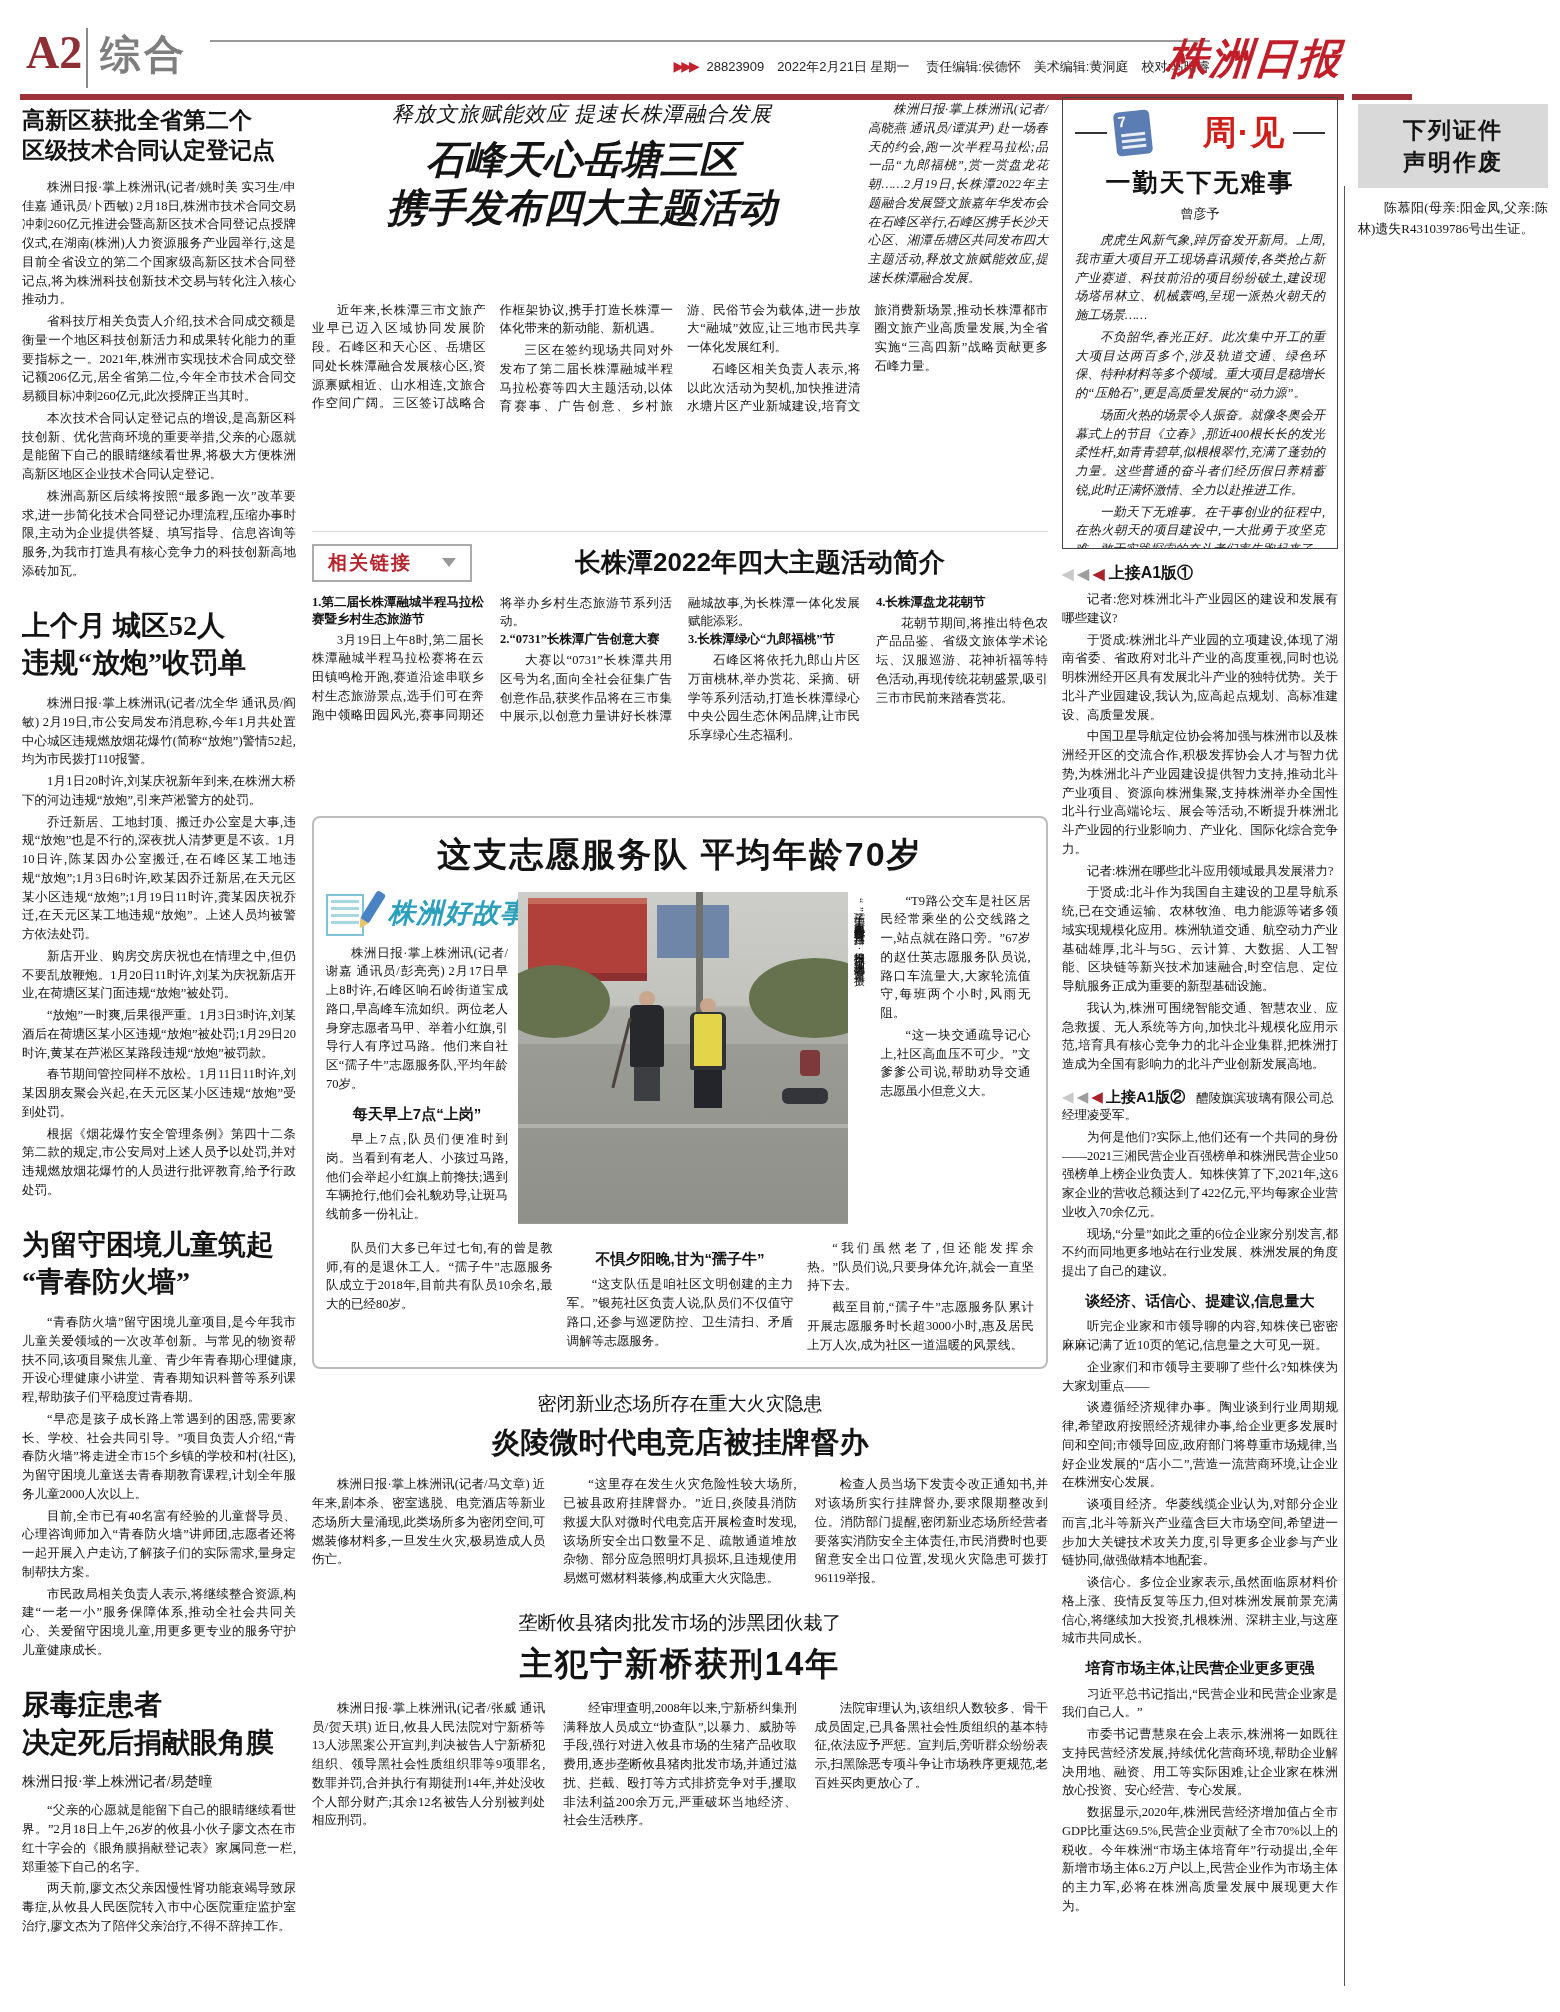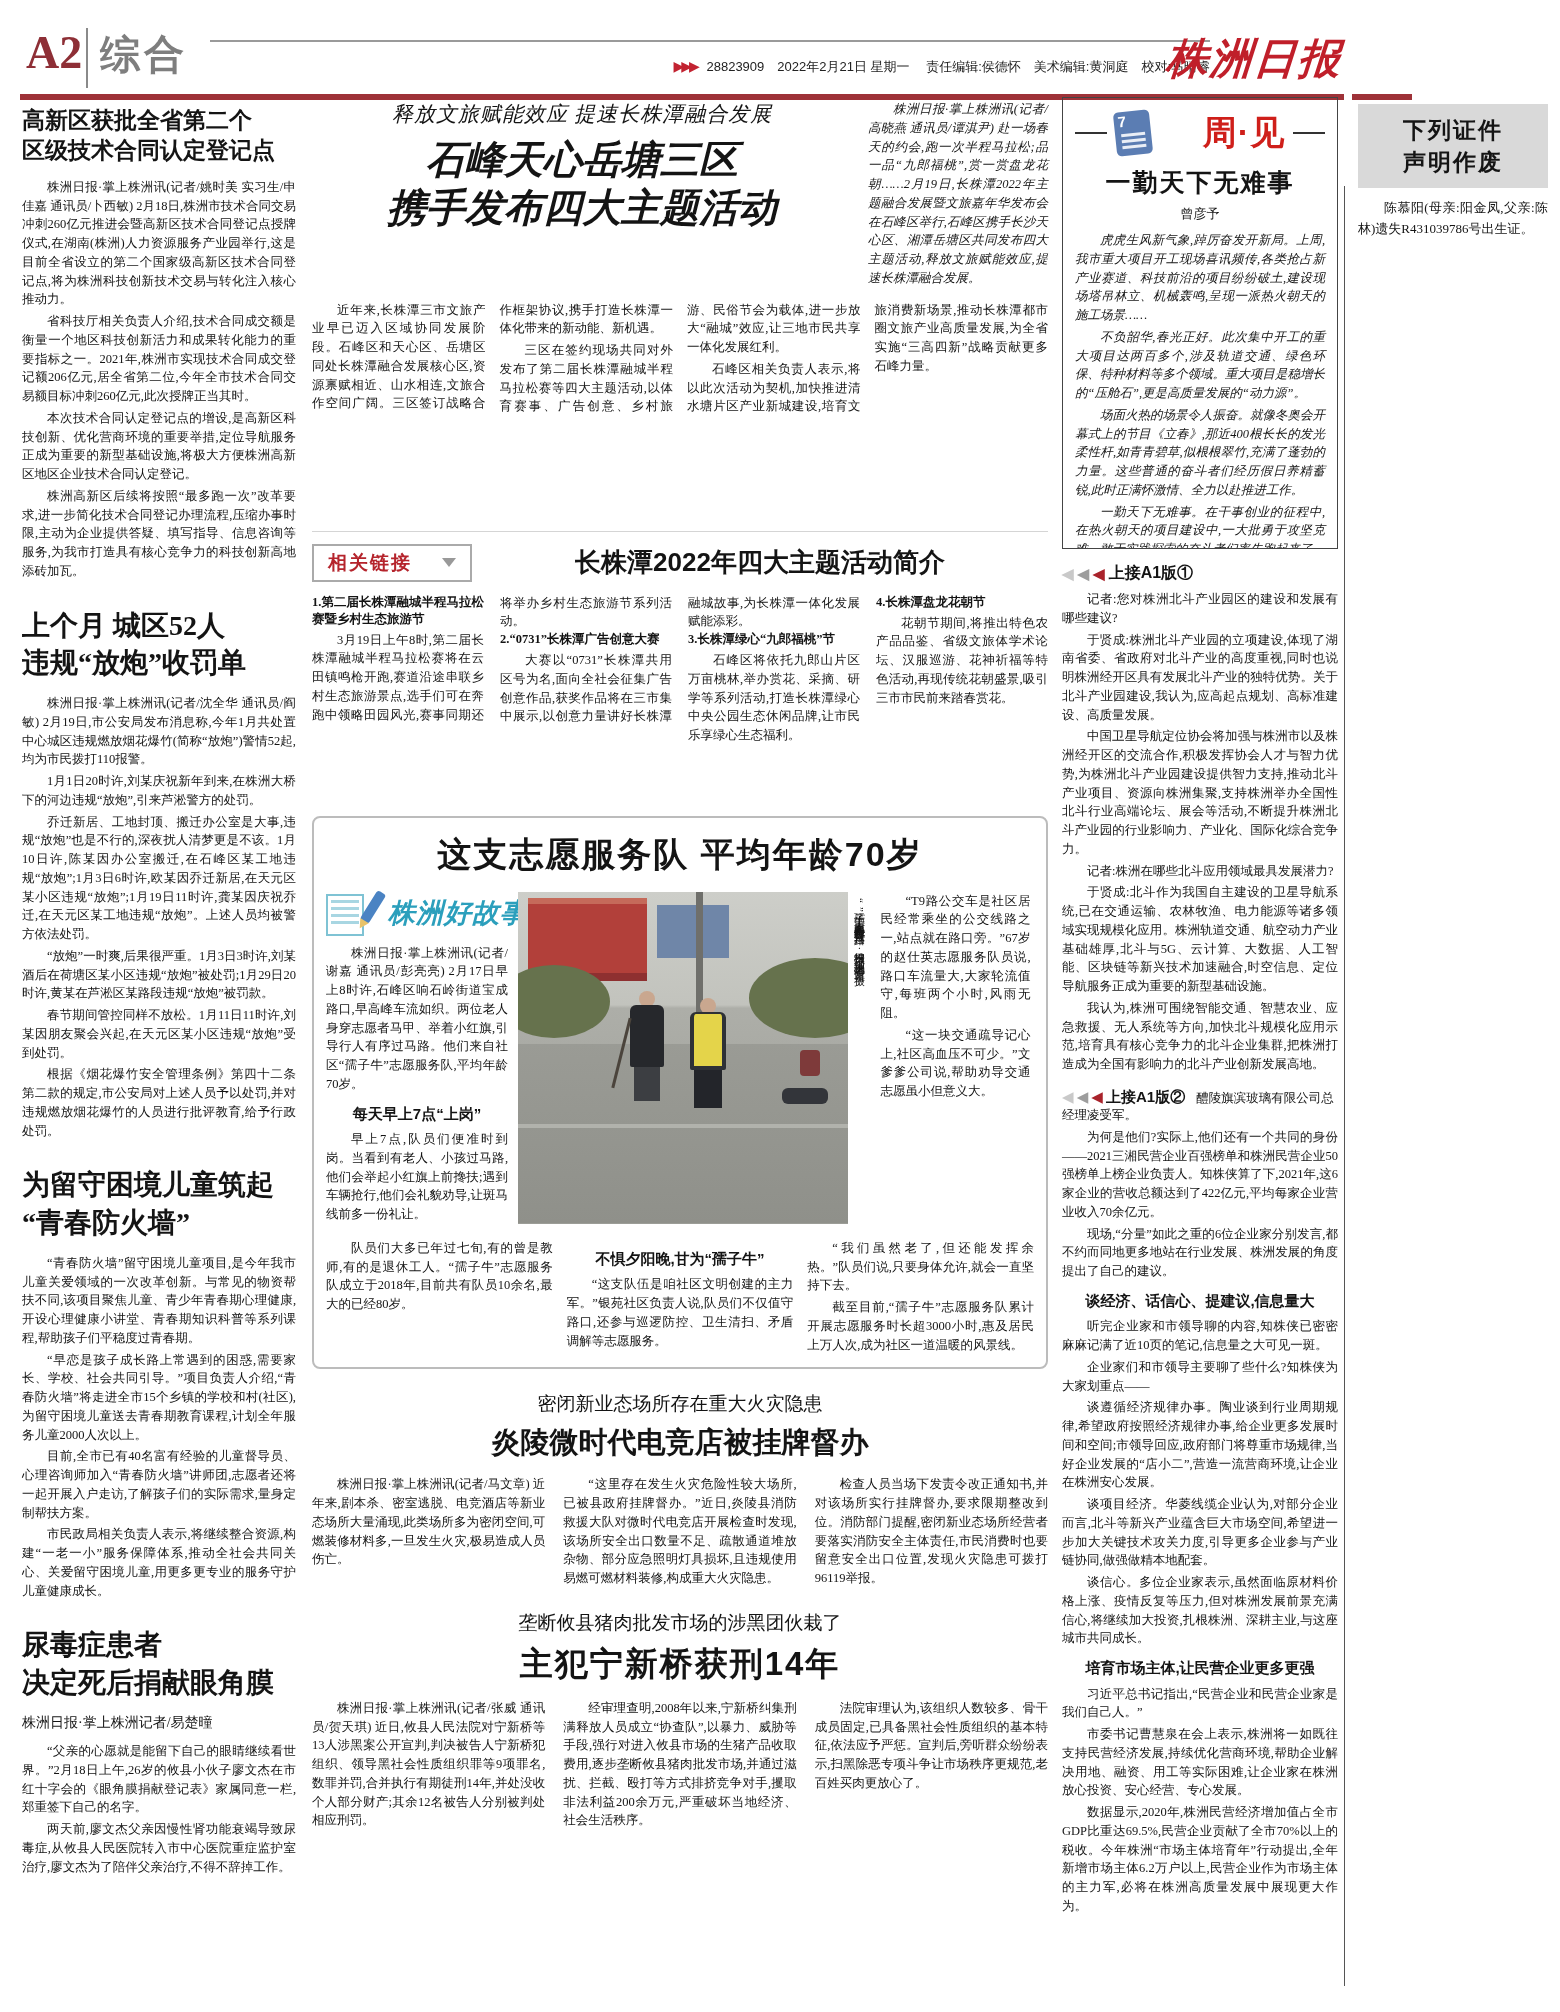--- a/index.html
+++ b/index.html
@@ -158,34 +158,35 @@
   <div class="left-col">
 
     <div class="article">
       <h2 class="h-sans">
         <span>高新区获批全省第二个</span><br>
         <span>区级技术合同认定登记点</span>
       </h2>
       <div class="btxt">
           <p>株洲日报·掌上株洲讯(记者/姚时美 实习生/申佳嘉 通讯员/卜西敏) 2月18日,株洲市技术合同交易冲刺260亿元推进会暨高新区技术合同登记点授牌仪式,在湖南(株洲)人力资源服务产业园举行,这是目前全省设立的第二个国家级高新区技术合同登记点,将为株洲科技创新技术交易与转化注入核心推动力。</p>
           <p>省科技厅相关负责人介绍,技术合同成交额是衡量一个地区科技创新活力和成果转化能力的重要指标之一。2021年,株洲市实现技术合同成交登记额206亿元,居全省第二位,今年全市技术合同交易额目标冲刺260亿元,此次授牌正当其时。</p>
-          <p>本次技术合同认定登记点的增设,是高新区科技创新、优化营商环境的重要举措,定位导航服务正成为重要的新型基础设施,将极大方便株洲高新区地区企业技术合同认定登记。</p>
+          <p>本次技术合同认定登记点的增设,是高新区科技创新、优化营商环境的重要举措,父亲的心愿就是能留下自己的眼睛继续看世界,将极大方便株洲高新区地区企业技术合同认定登记。</p>
           <p>株洲高新区后续将按照“最多跑一次”改革要求,进一步简化技术合同登记办理流程,压缩办事时限,主动为企业提供答疑、填写指导、信息咨询等服务,为我市打造具有核心竞争力的科技创新高地添砖加瓦。</p>
         </div>
     </div>
 
     <div class="article">
       <h2 class="h-serif">
         <span>上个月 城区52人</span><br>
         <span>违规“放炮”收罚单</span>
       </h2>
       <div class="btxt">
           <p>株洲日报·掌上株洲讯(记者/沈全华 通讯员/阎敏) 2月19日,市公安局发布消息称,今年1月共处置中心城区违规燃放烟花爆竹(简称“放炮”)警情52起,均为市民拨打110报警。</p>
           <p>1月1日20时许,刘某庆祝新年到来,在株洲大桥下的河边违规“放炮”,引来芦淞警方的处罚。</p>
           <p>乔迁新居、工地封顶、搬迁办公室是大事,违规“放炮”也是不行的,深夜扰人清梦更是不该。1月10日许,陈某因办公室搬迁,在石峰区某工地违规“放炮”;1月3日6时许,欧某因乔迁新居,在天元区某小区违规“放炮”;1月19日11时许,龚某因庆祝乔迁,在天元区某工地违规“放炮”。上述人员均被警方依法处罚。</p>
+          <p>新店开业、购房交房庆祝也在情理之中,但仍不要乱放鞭炮。1月20日11时许,刘某为庆祝新店开业,在荷塘区某门面违规“放炮”被处罚。</p>
           <p>“放炮”一时爽,后果很严重。1月3日3时许,刘某酒后在荷塘区某小区违规“放炮”被处罚;1月29日20时许,黄某在芦淞区某路段违规“放炮”被罚款。</p>
           <p>春节期间管控同样不放松。1月11日11时许,刘某因朋友聚会兴起,在天元区某小区违规“放炮”受到处罚。</p>
           <p>根据《烟花爆竹安全管理条例》第四十二条第二款的规定,市公安局对上述人员予以处罚,并对违规燃放烟花爆竹的人员进行批评教育,给予行政处罚。</p>
         </div>
     </div>
 
     <div class="article">
       <h2 class="h-serif">
         <span>为留守困境儿童筑起</span><br>
         <span>“青春防火墙”</span>

